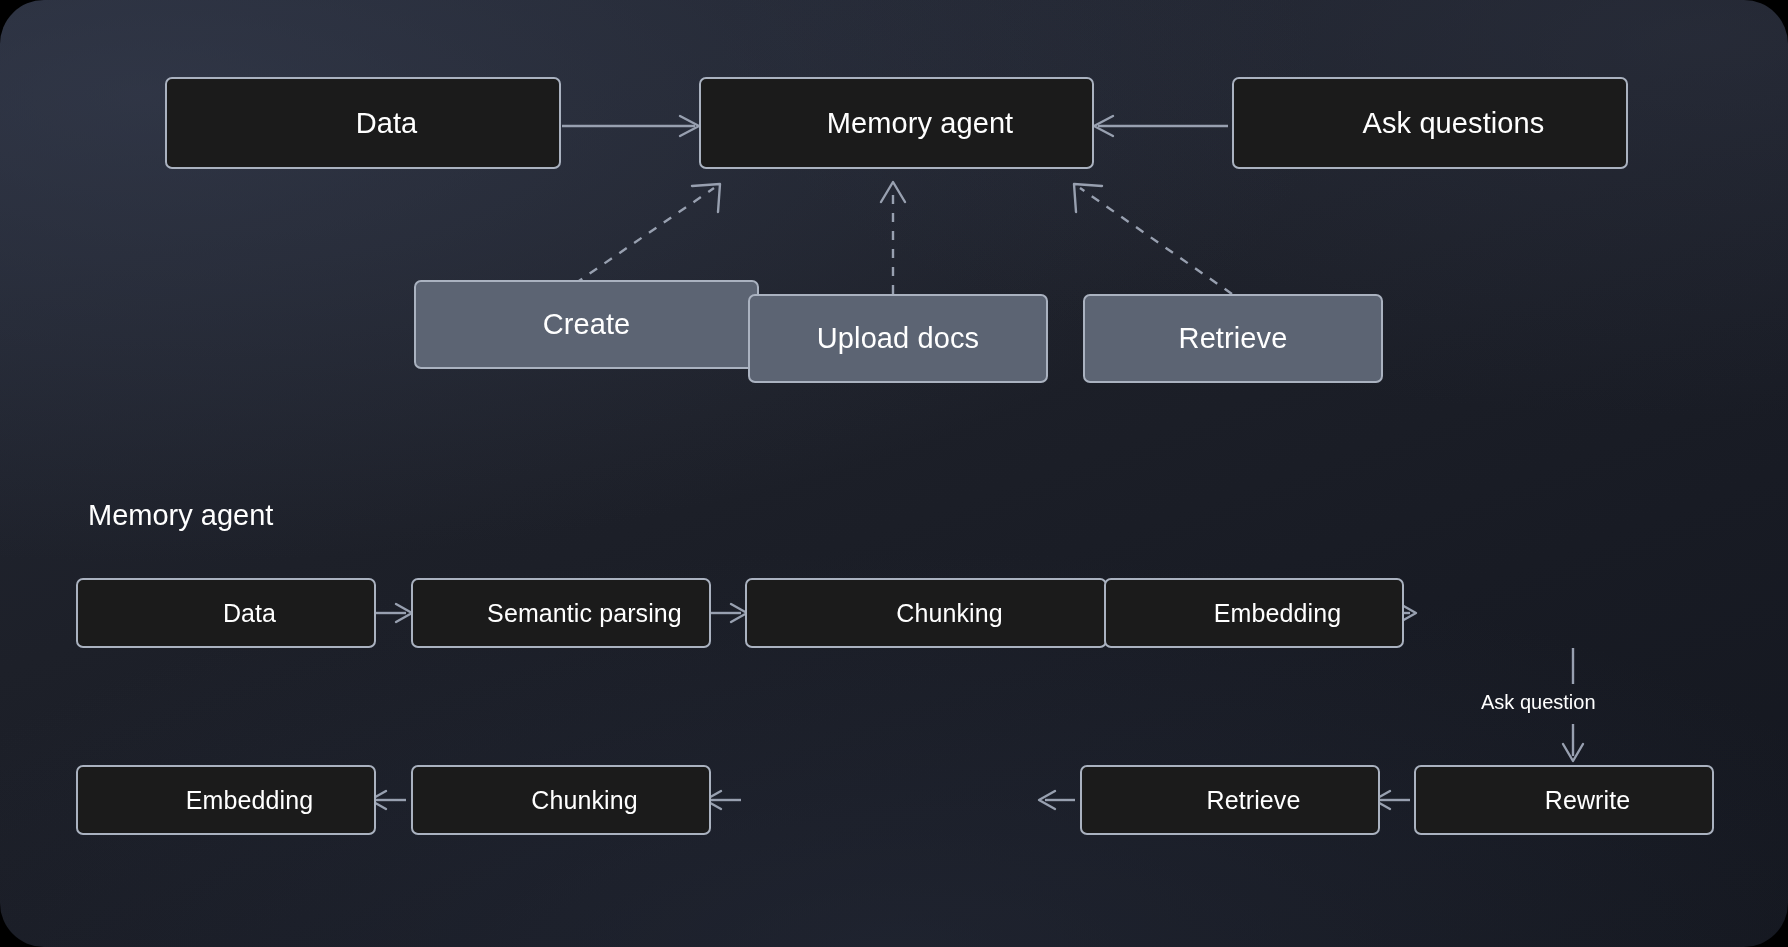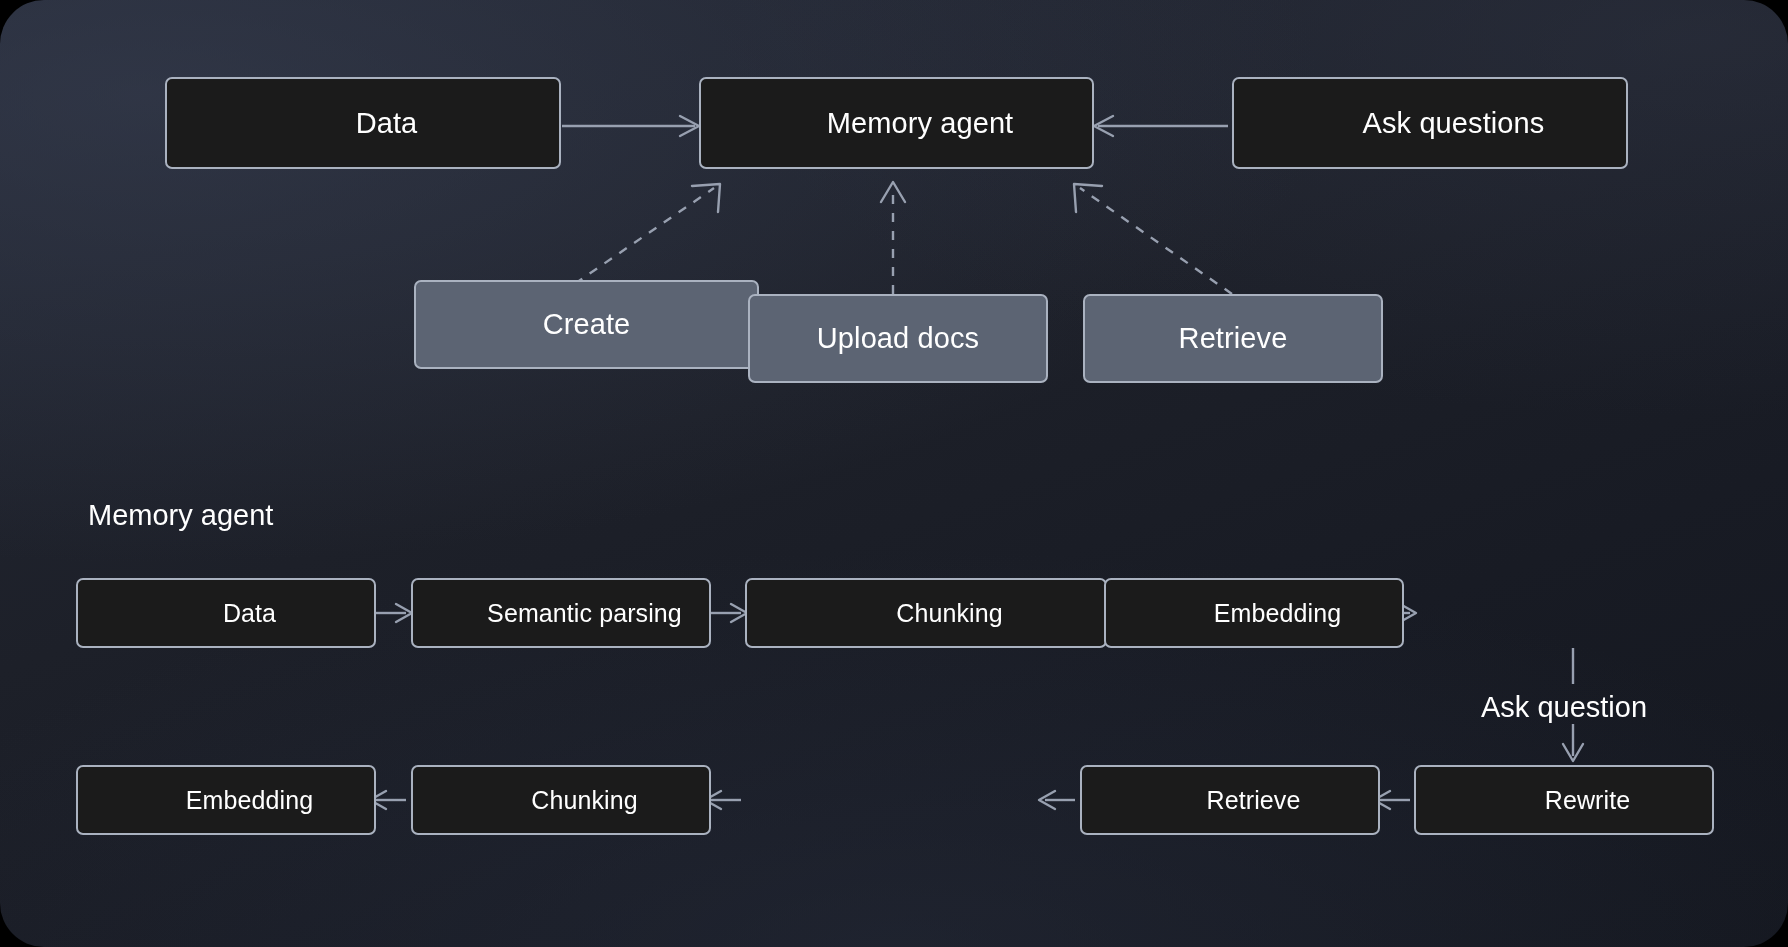--- a/index.html
+++ b/index.html
@@ -46,21 +46,21 @@
   .mid-node    { height: 89px;  font-size: 29px; }
   .pipe-node   { height: 70px;  font-size: 25px; }
 
   
   .label {
     position: absolute;
     color: #ffffff;
     white-space: nowrap;
   }
   .section-label { font-size: 29px; }
-  .edge-label    { font-size: 29px; text-align: center; }
+  .edge-label    { font-size: 20px; text-align: center; }
 
   
   #wires {
     position: absolute;
     left: 0; top: 0;
     width: 1788px;
     height: 947px;
     pointer-events: none;
   }
   .wire {

